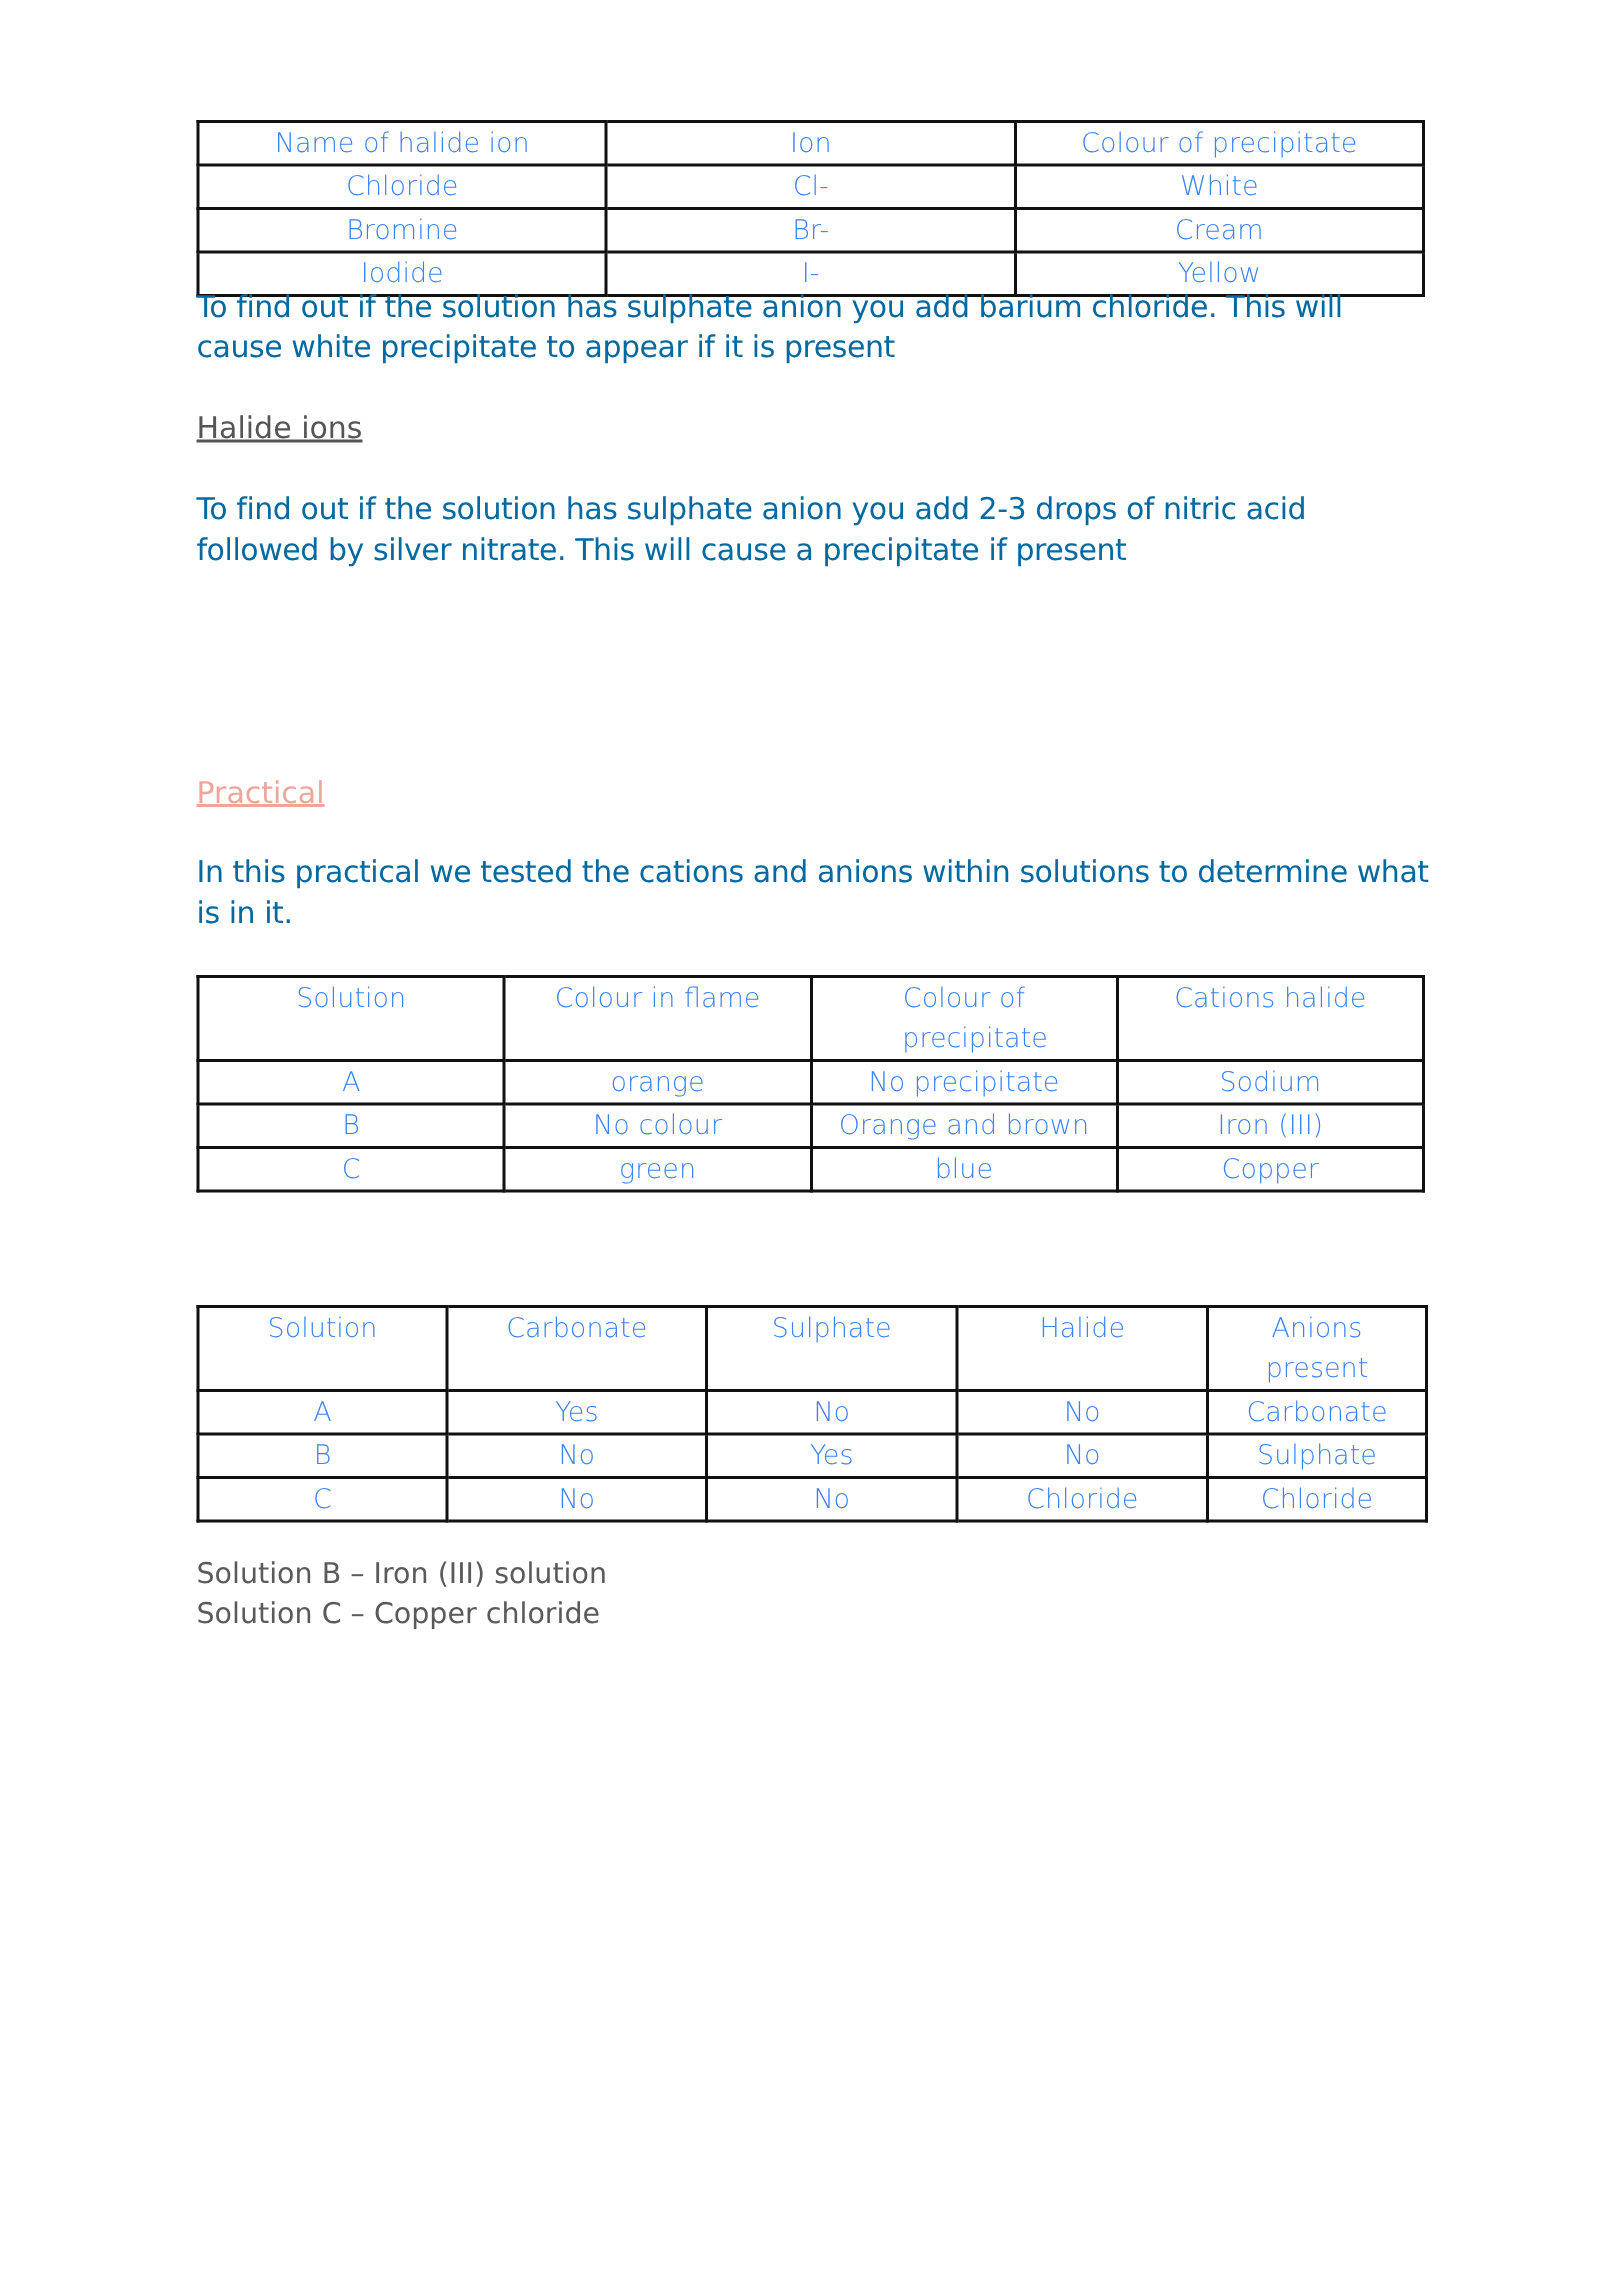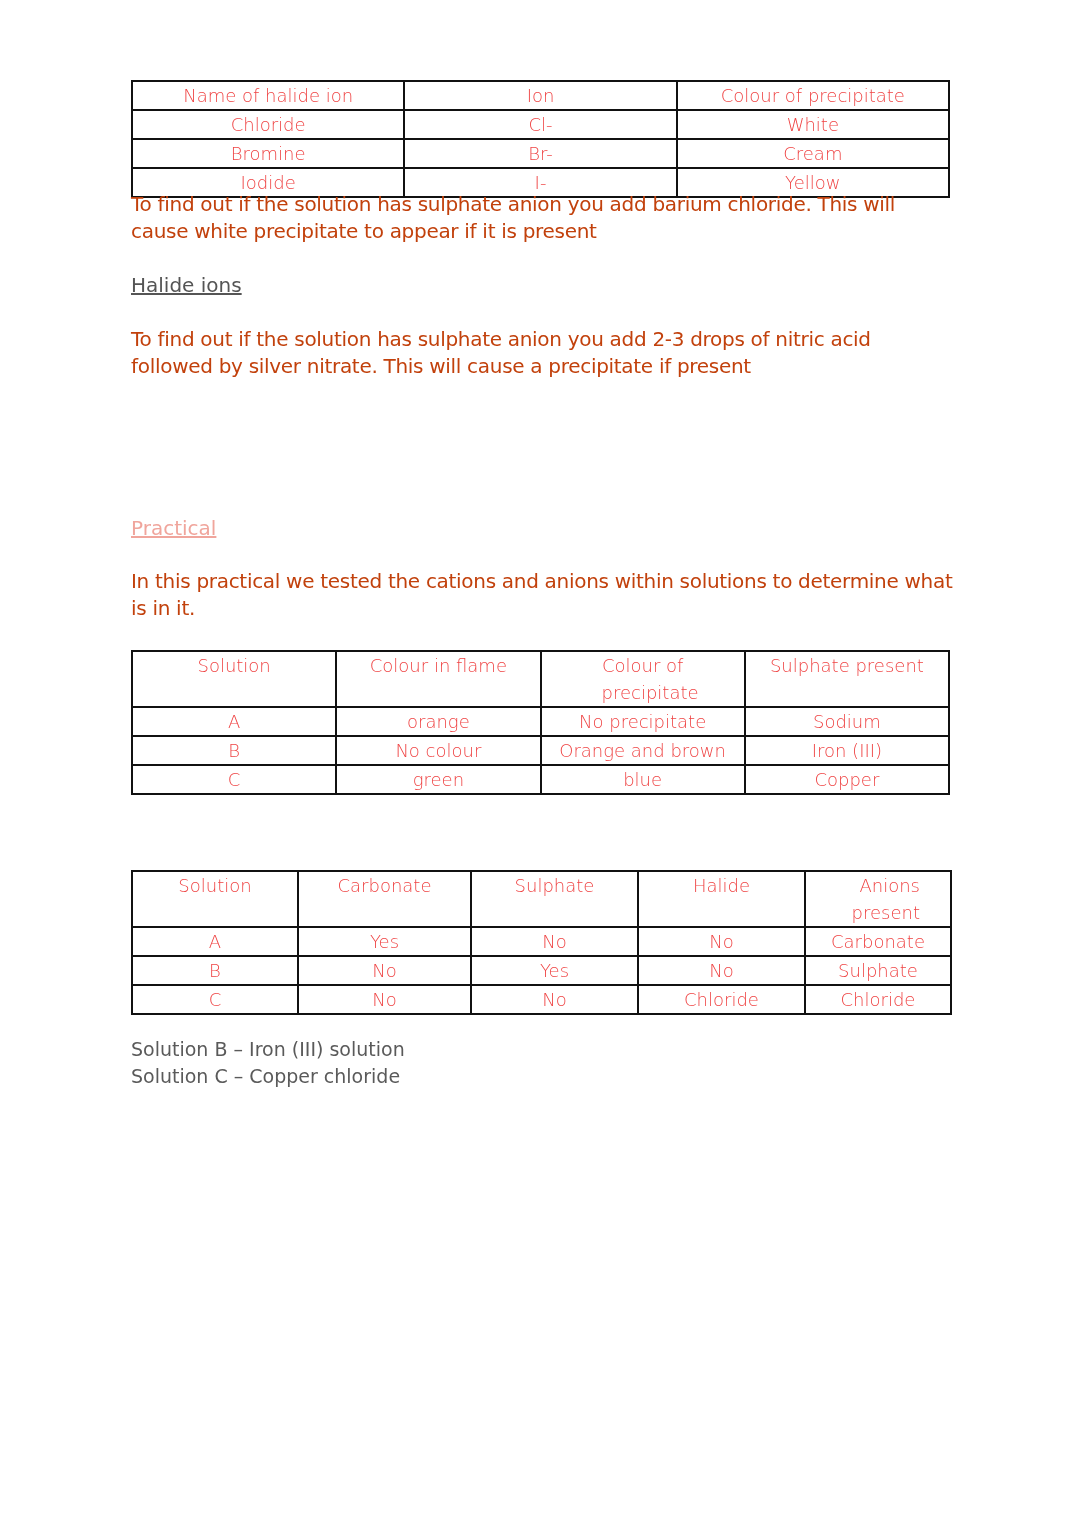--- a/index.html
+++ b/index.html
@@ -1,22 +1,22 @@
 <!DOCTYPE html>
 <html><head>
   <meta charset="utf-8">
   <style>
     html, body { margin: 0; padding: 0; background: #ffffff; }
     body { width: 1080px; height: 1527px; position: relative; overflow: hidden;
       font-family: "DejaVu Sans", sans-serif; color: #555555; }
     .abs { position: absolute; }
     table { border-collapse: collapse; table-layout: fixed; }
     td { border: 2px solid #111111; text-align: center; vertical-align: top;
-      font-size: 18px; line-height: 27px; color: #ef4444; padding: 0; font-weight: 300; }
-    .para { left: 131px; width: 830px; font-size: 20px; line-height: 27px; color: #c2410c; letter-spacing: -0.3px; }
+      font-size: 18px; line-height: 27px; color: #3b82f6; padding: 0; font-weight: 300; }
+    .para { left: 131px; width: 830px; font-size: 20px; line-height: 27px; color: #0369a1; letter-spacing: -0.3px; }
     .heading { left: 131px; font-size: 20px; line-height: 27px; text-decoration: underline; }
     .lines div { font-size: 19px; line-height: 27px; color: #5a5a5a; }
   </style>
 </head>
 <body>
 
 <table class="abs" style="left:131px; top:80px; width:819px;">
   <tbody>
       <tr>
     <td>Name of halide ion</td>
@@ -50,21 +50,21 @@
 <div class="abs heading" id="practical-heading" style="top: 515px; color: rgb(240, 165, 156); text-align: center;">Practical</div>
 
 <div class="abs para" style="top:568px; width:825px;">In this practical we tested the cations and anions within solutions to determine what is in it.</div>
 
 <table class="abs" style="left:131px; top:650px; width:819px;">
   <tbody>
       <tr style="height:56px;">
     <td>Solution</td>
     <td>Colour in flame</td>
     <td style="padding:0 60px;">Colour of precipitate</td>
-    <td>Sulphate present</td>
+    <td>Cations halide</td>
   </tr>
   <tr>
     <td>A</td>
     <td>orange</td>
     <td>No precipitate</td>
     <td>Sodium</td>
   </tr>
   <tr>
     <td>B</td>
     <td>No colour</td>
@@ -87,21 +87,21 @@
       <col style="width:167px">
       <col style="width:167px">
       <col style="width:146px">
   </colgroup>
   <tbody>
       <tr style="height:56px;">
     <td>Solution</td>
     <td>Carbonate</td>
     <td>Sulphate</td>
     <td>Halide</td>
-    <td style="padding:0 30px;text-align:right;">Anions present</td>
+    <td style="padding:0 30px;">Anions present</td>
   </tr>
   <tr>
     <td>A</td>
     <td>Yes</td>
     <td>No</td>
     <td>No</td>
     <td>Carbonate</td>
   </tr>
   <tr>
     <td>B</td>

